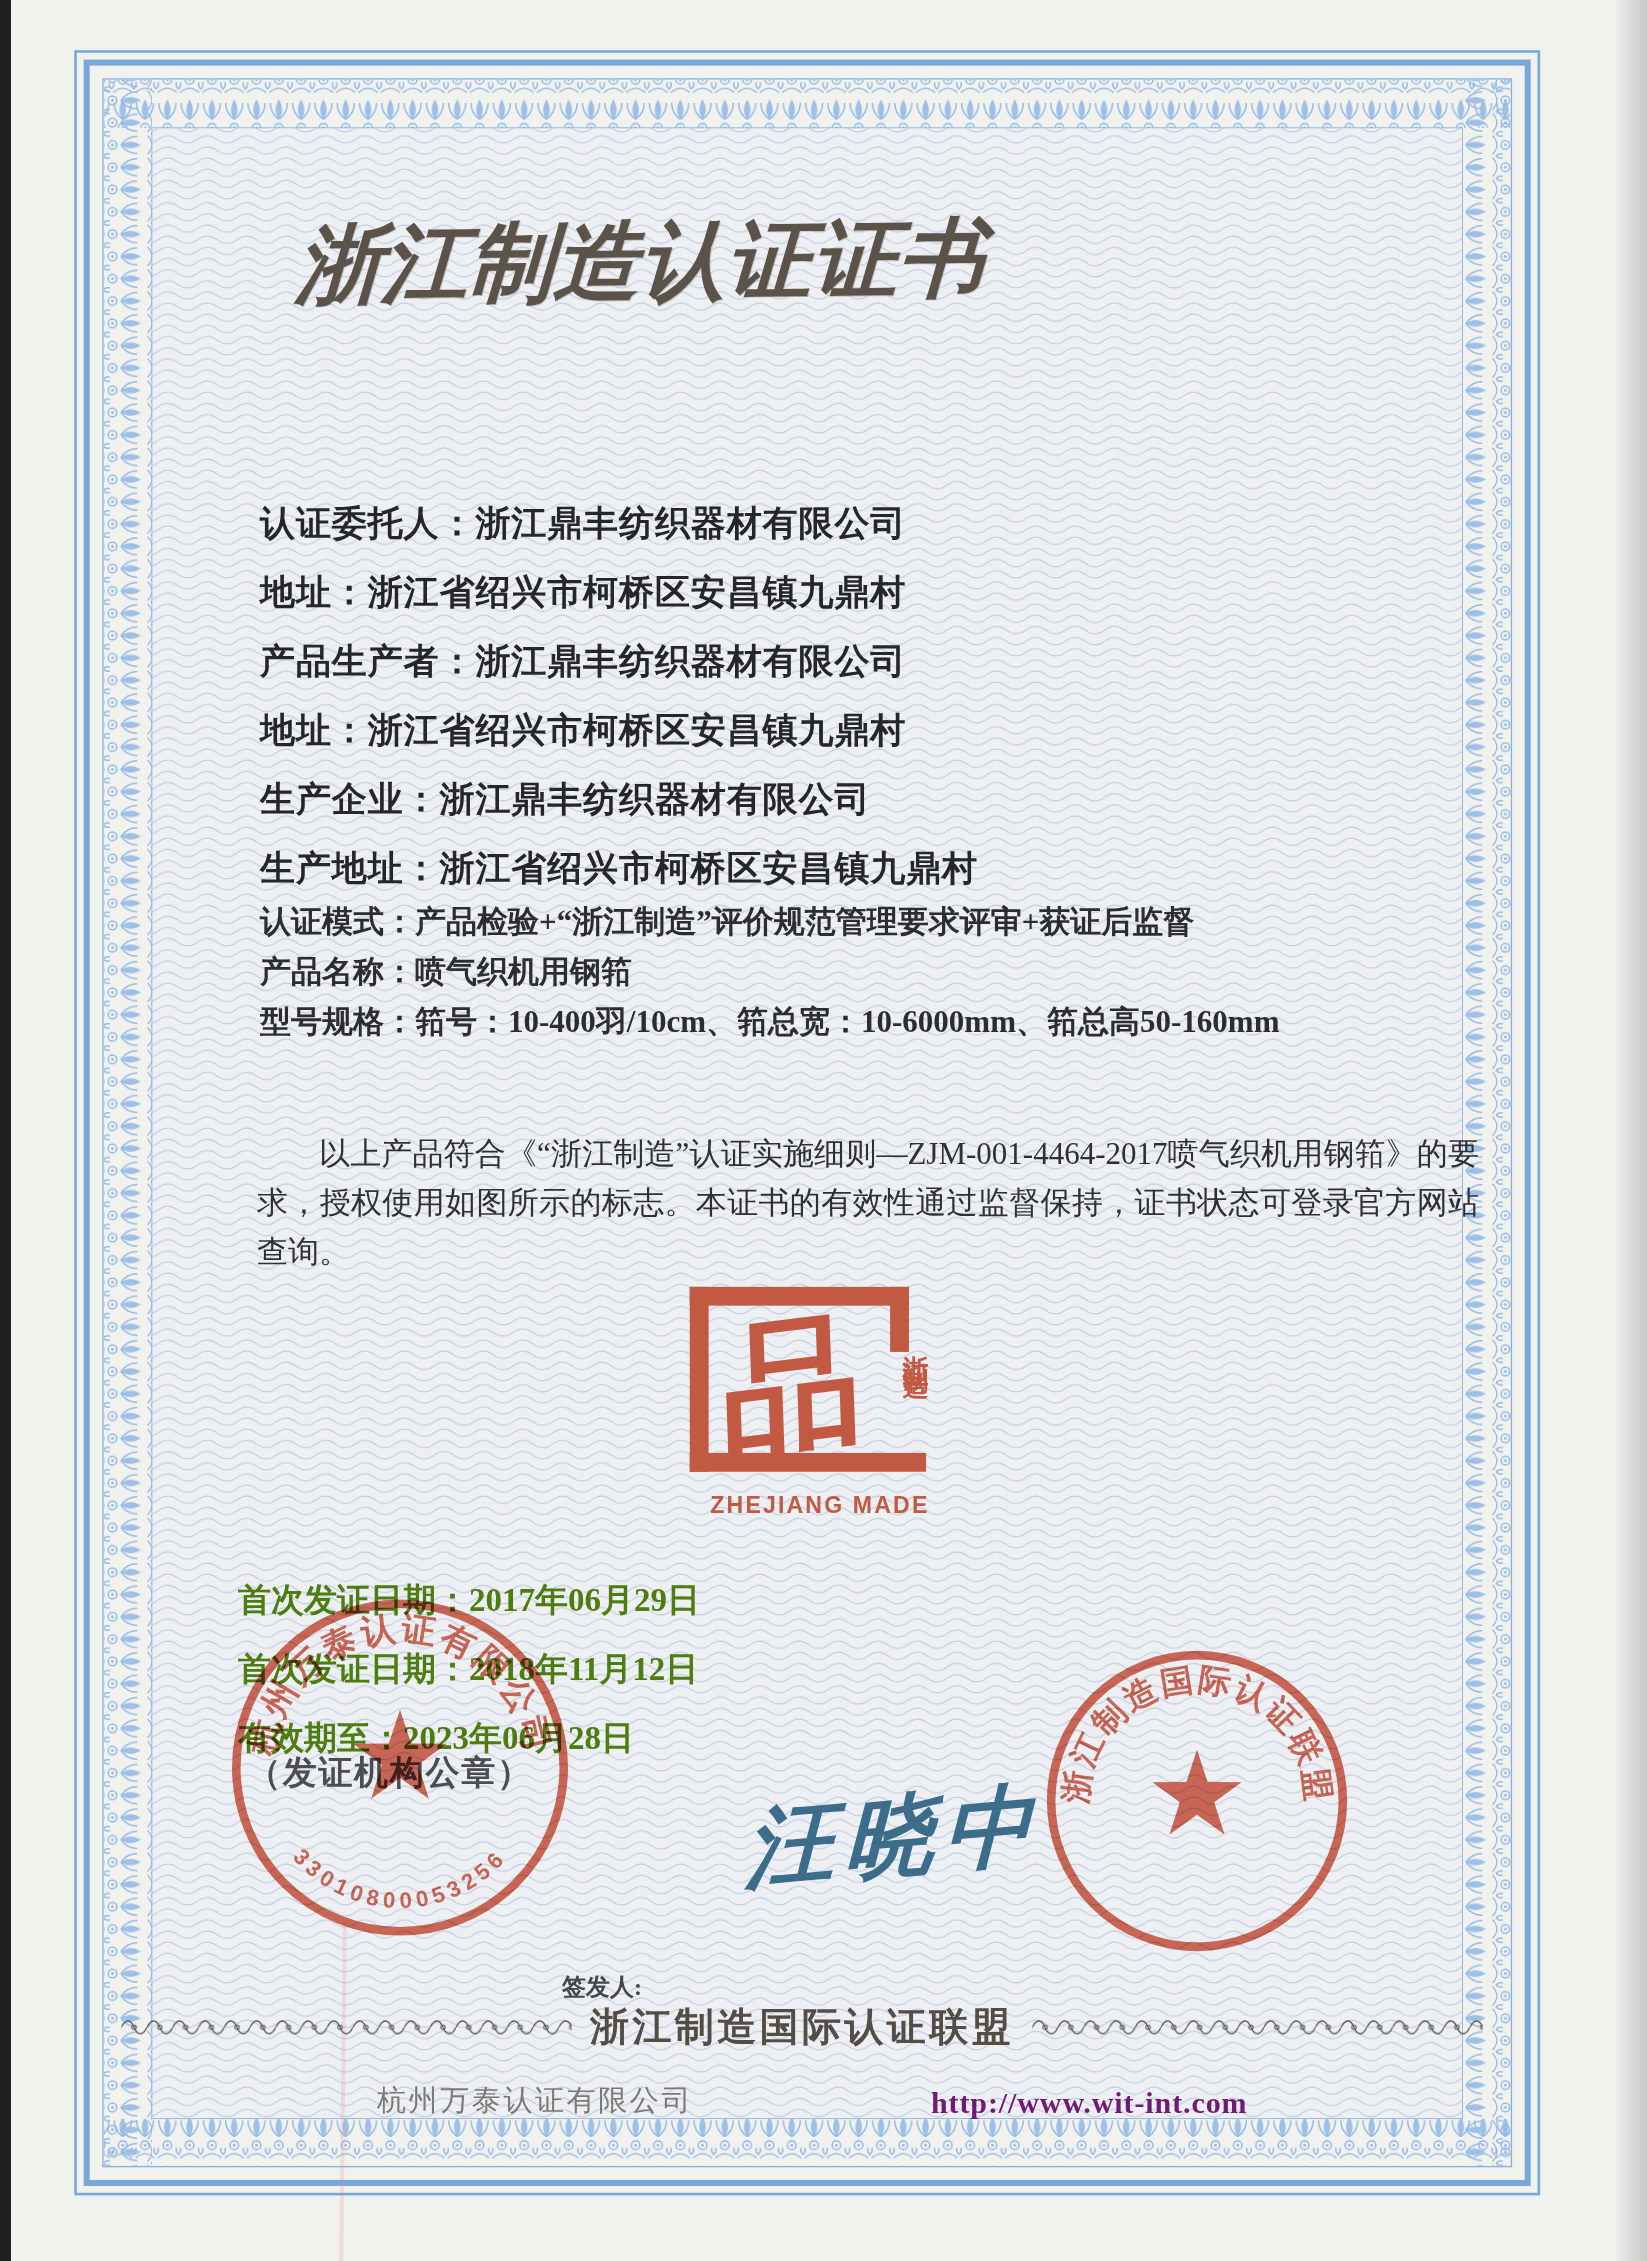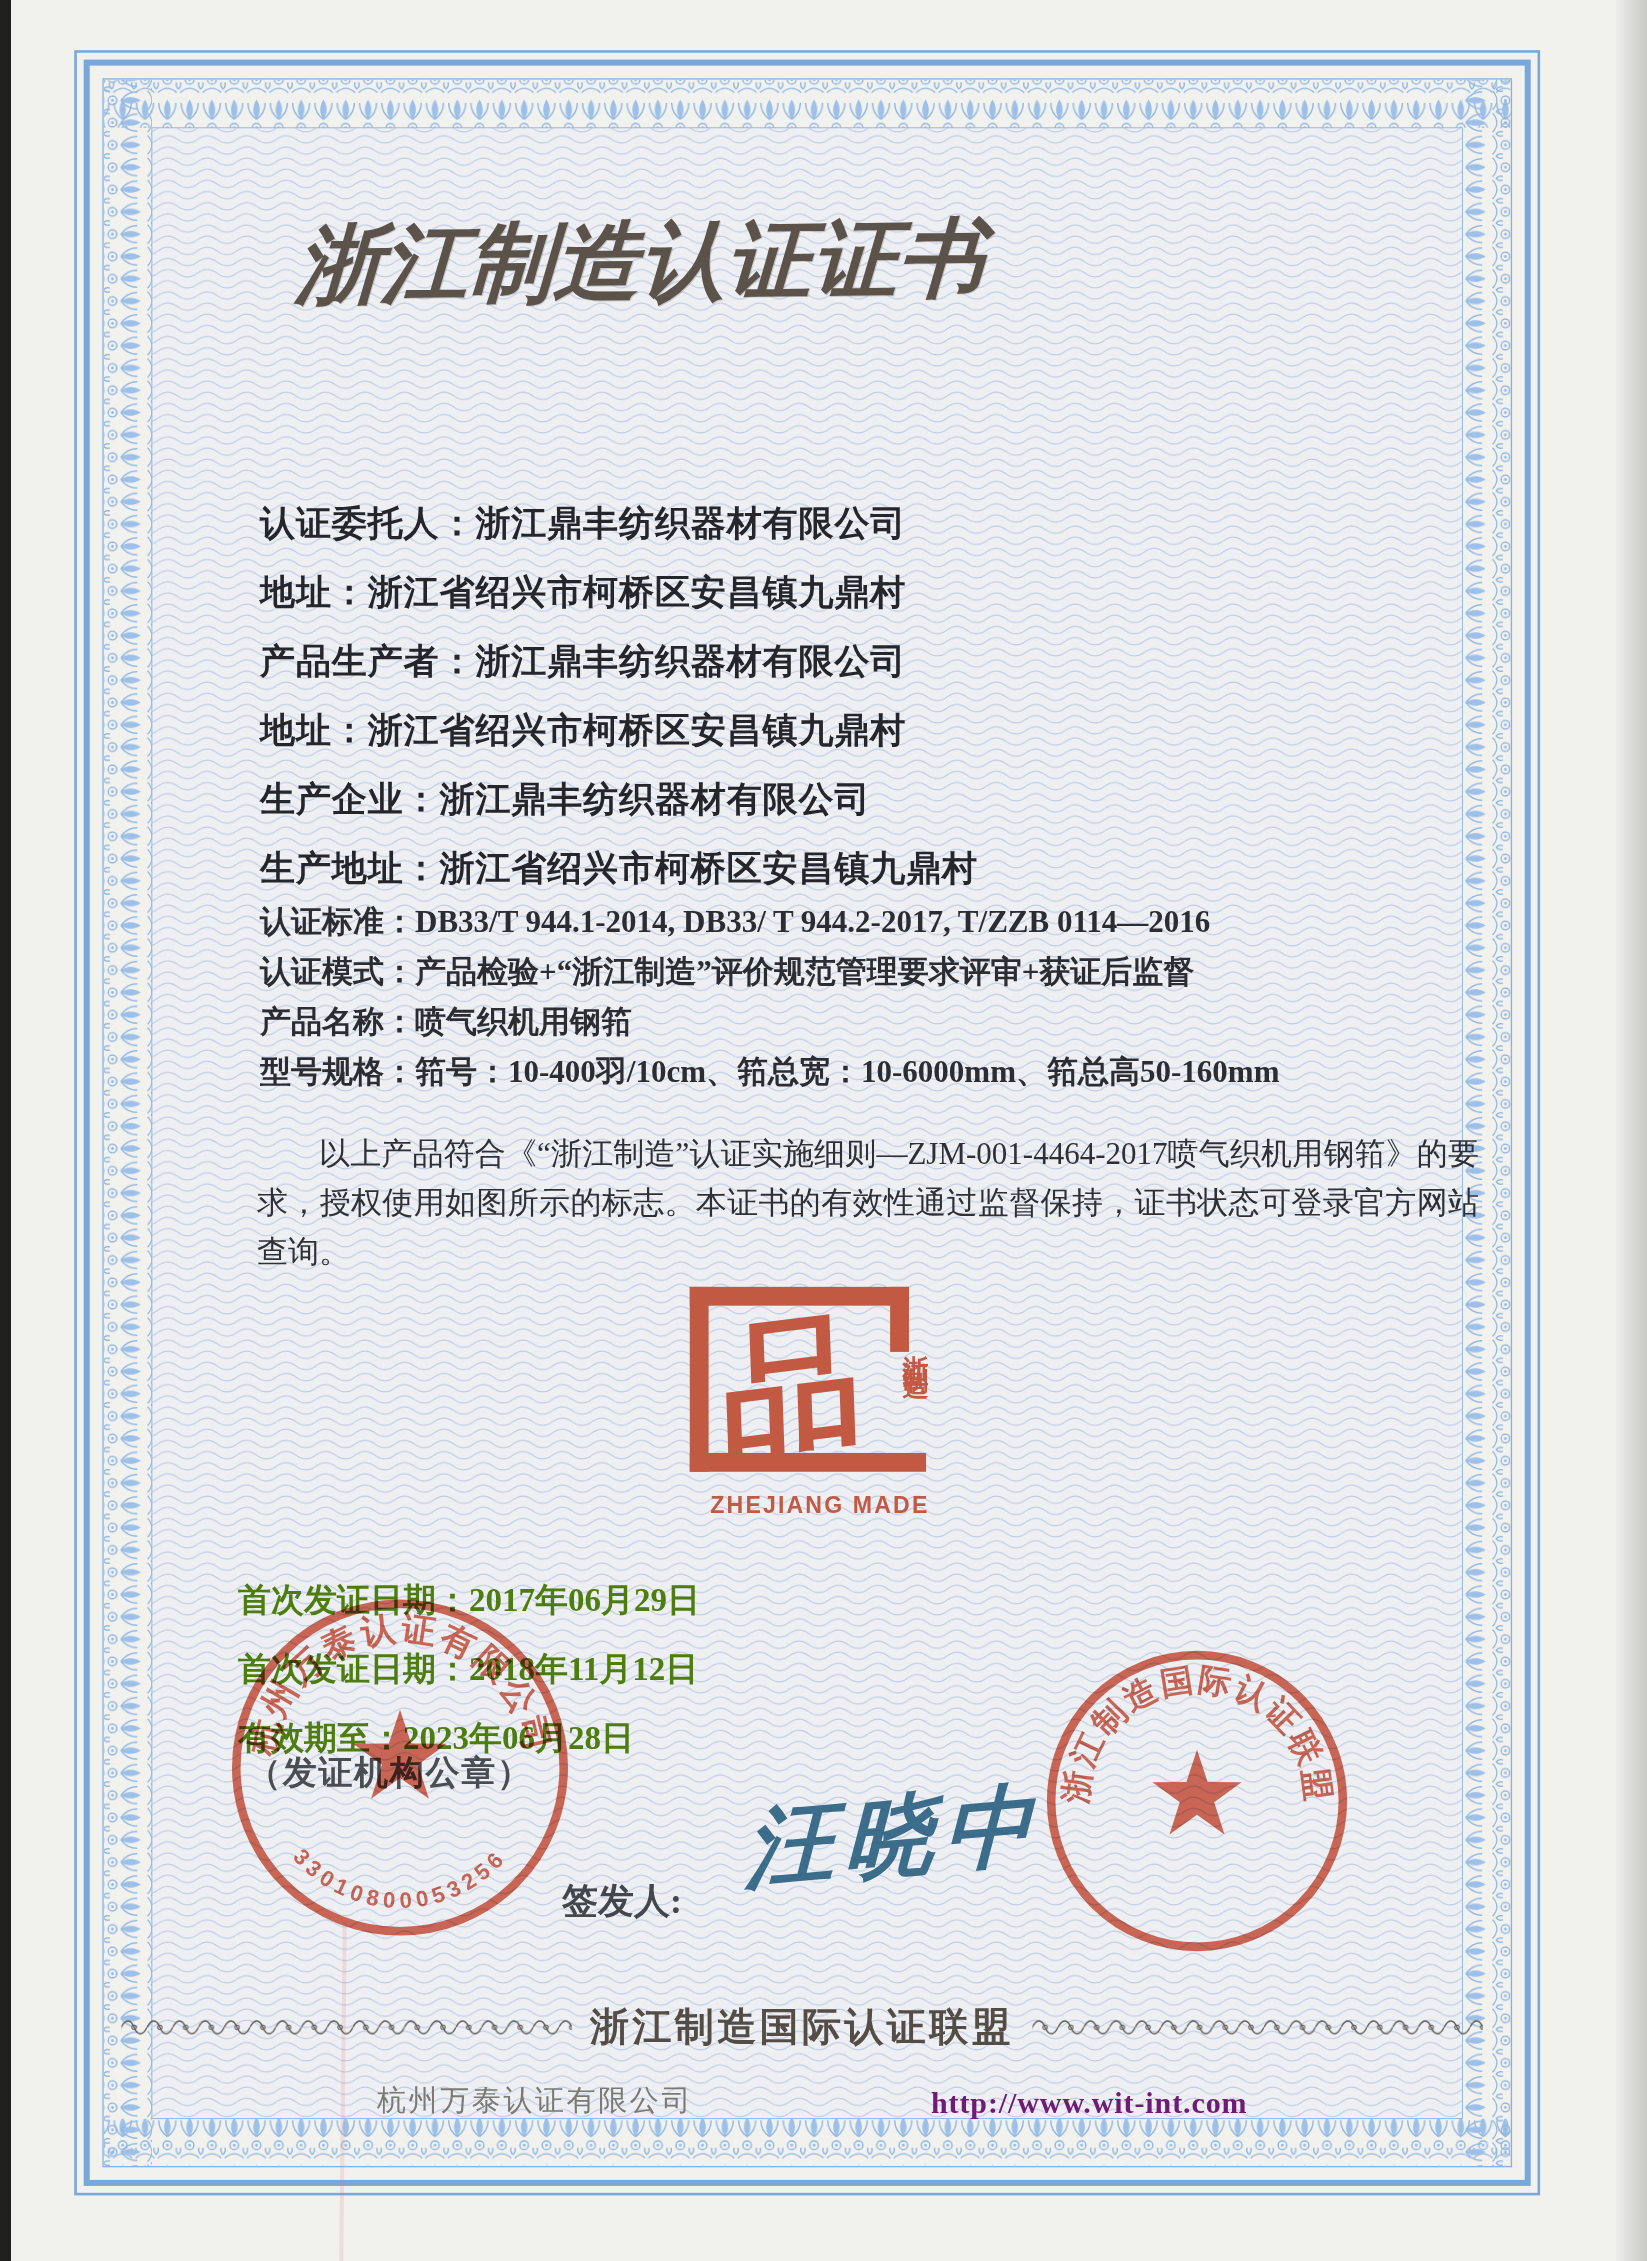--- a/index.html
+++ b/index.html
@@ -27,21 +27,21 @@
      white-space:nowrap;}
   .para{left:257px;top:1129px;width:1222px;font-size:31px;line-height:49px;font-weight:500;
      color:#2e3036;text-align:justify;text-indent:2em;margin:0;}
   .logo-box{left:676px;top:1280px;width:257px;height:244px;}
   .logo-vert{left:899px;top:1335px;height:146px;writing-mode:vertical-rl;font-size:26px;
      letter-spacing:6px;font-weight:700;color:#c25a43;
      font-family:"Liberation Sans","DejaVu Sans",sans-serif;}
   .dates{left:238px;top:1566px;font-size:33px;line-height:69px;font-weight:700;color:#4d7c0f;
      white-space:nowrap;}
   .sealnote{left:247px;top:1750px;font-size:34px;font-weight:600;color:#4a4d52;letter-spacing:1.7px;}
-  .issuer{left:562px;top:1877px;font-size:36px;font-weight:600;color:#43464c;}
+  .issuer{left:562px;top:1971px;font-size:24px;font-weight:600;color:#43464c;}
   .sig{left:745px;top:1777px;font-size:89px;font-weight:600;font-style:italic;color:#2d6282;
      letter-spacing:10.3px;transform:rotate(-5deg) skewX(-6deg);opacity:.92;white-space:nowrap;}
   .seal{position:absolute;z-index:3;mix-blend-mode:multiply;opacity:.85;}
   .f-row{left:120px;top:2004px;width:1364px;height:46px;display:flex;align-items:center;
      justify-content:center;gap:17px;}
   .f-title{font-size:39px;font-weight:800;color:#544d46;letter-spacing:3.4px;white-space:nowrap;}
   .f-fl{flex:1;height:20.6px;overflow:hidden;}
   .f-co{left:377px;top:2081px;font-size:29px;font-weight:500;color:#7b7974;letter-spacing:2.6px;}
   .f-url{left:931px;top:2086px;font-size:30px;font-weight:600;color:#701a75;letter-spacing:0.9px;}
 </style>
@@ -95,21 +95,20 @@
   <div class="abs info">
     <div><span>认证委托人：</span><span>浙江鼎丰纺织器材有限公司</span></div>
     <div><span>地址：</span><span>浙江省绍兴市柯桥区安昌镇九鼎村</span></div>
     <div><span>产品生产者：</span><span>浙江鼎丰纺织器材有限公司</span></div>
     <div><span>地址：</span><span>浙江省绍兴市柯桥区安昌镇九鼎村</span></div>
     <div><span>生产企业：</span><span>浙江鼎丰纺织器材有限公司</span></div>
     <div><span>生产地址：</span><span>浙江省绍兴市柯桥区安昌镇九鼎村</span></div>
   </div>
 
   <div class="abs specs">
-    <div><span>认证标准：</span><span>DB33/T 944.1-2014, DB33/ T 944.2-2017, T/ZZB 0114—2016</span></div>
     <div><span>认证模式：</span><span>产品检验+“浙江制造”评价规范管理要求评审+获证后监督</span></div>
     <div><span>产品名称：</span><span>喷气织机用钢筘</span></div>
     <div><span>型号规格：</span><span>筘号：10-400羽/10cm、筘总宽：10-6000mm、筘总高50-160mm</span></div>
   </div>
 
   <p class="abs para">以上产品符合《“浙江制造”认证实施细则—ZJM-001-4464-2017喷气织机用钢筘》的要求，授权使用如图所示的标志。本证书的有效性通过监督保持，证书状态可登录官方网站查询。</p>
 
   <div class="abs logo-box">
     <svg width="257" height="244" viewBox="0 0 300 285">
       <g fill="#c25a43">

